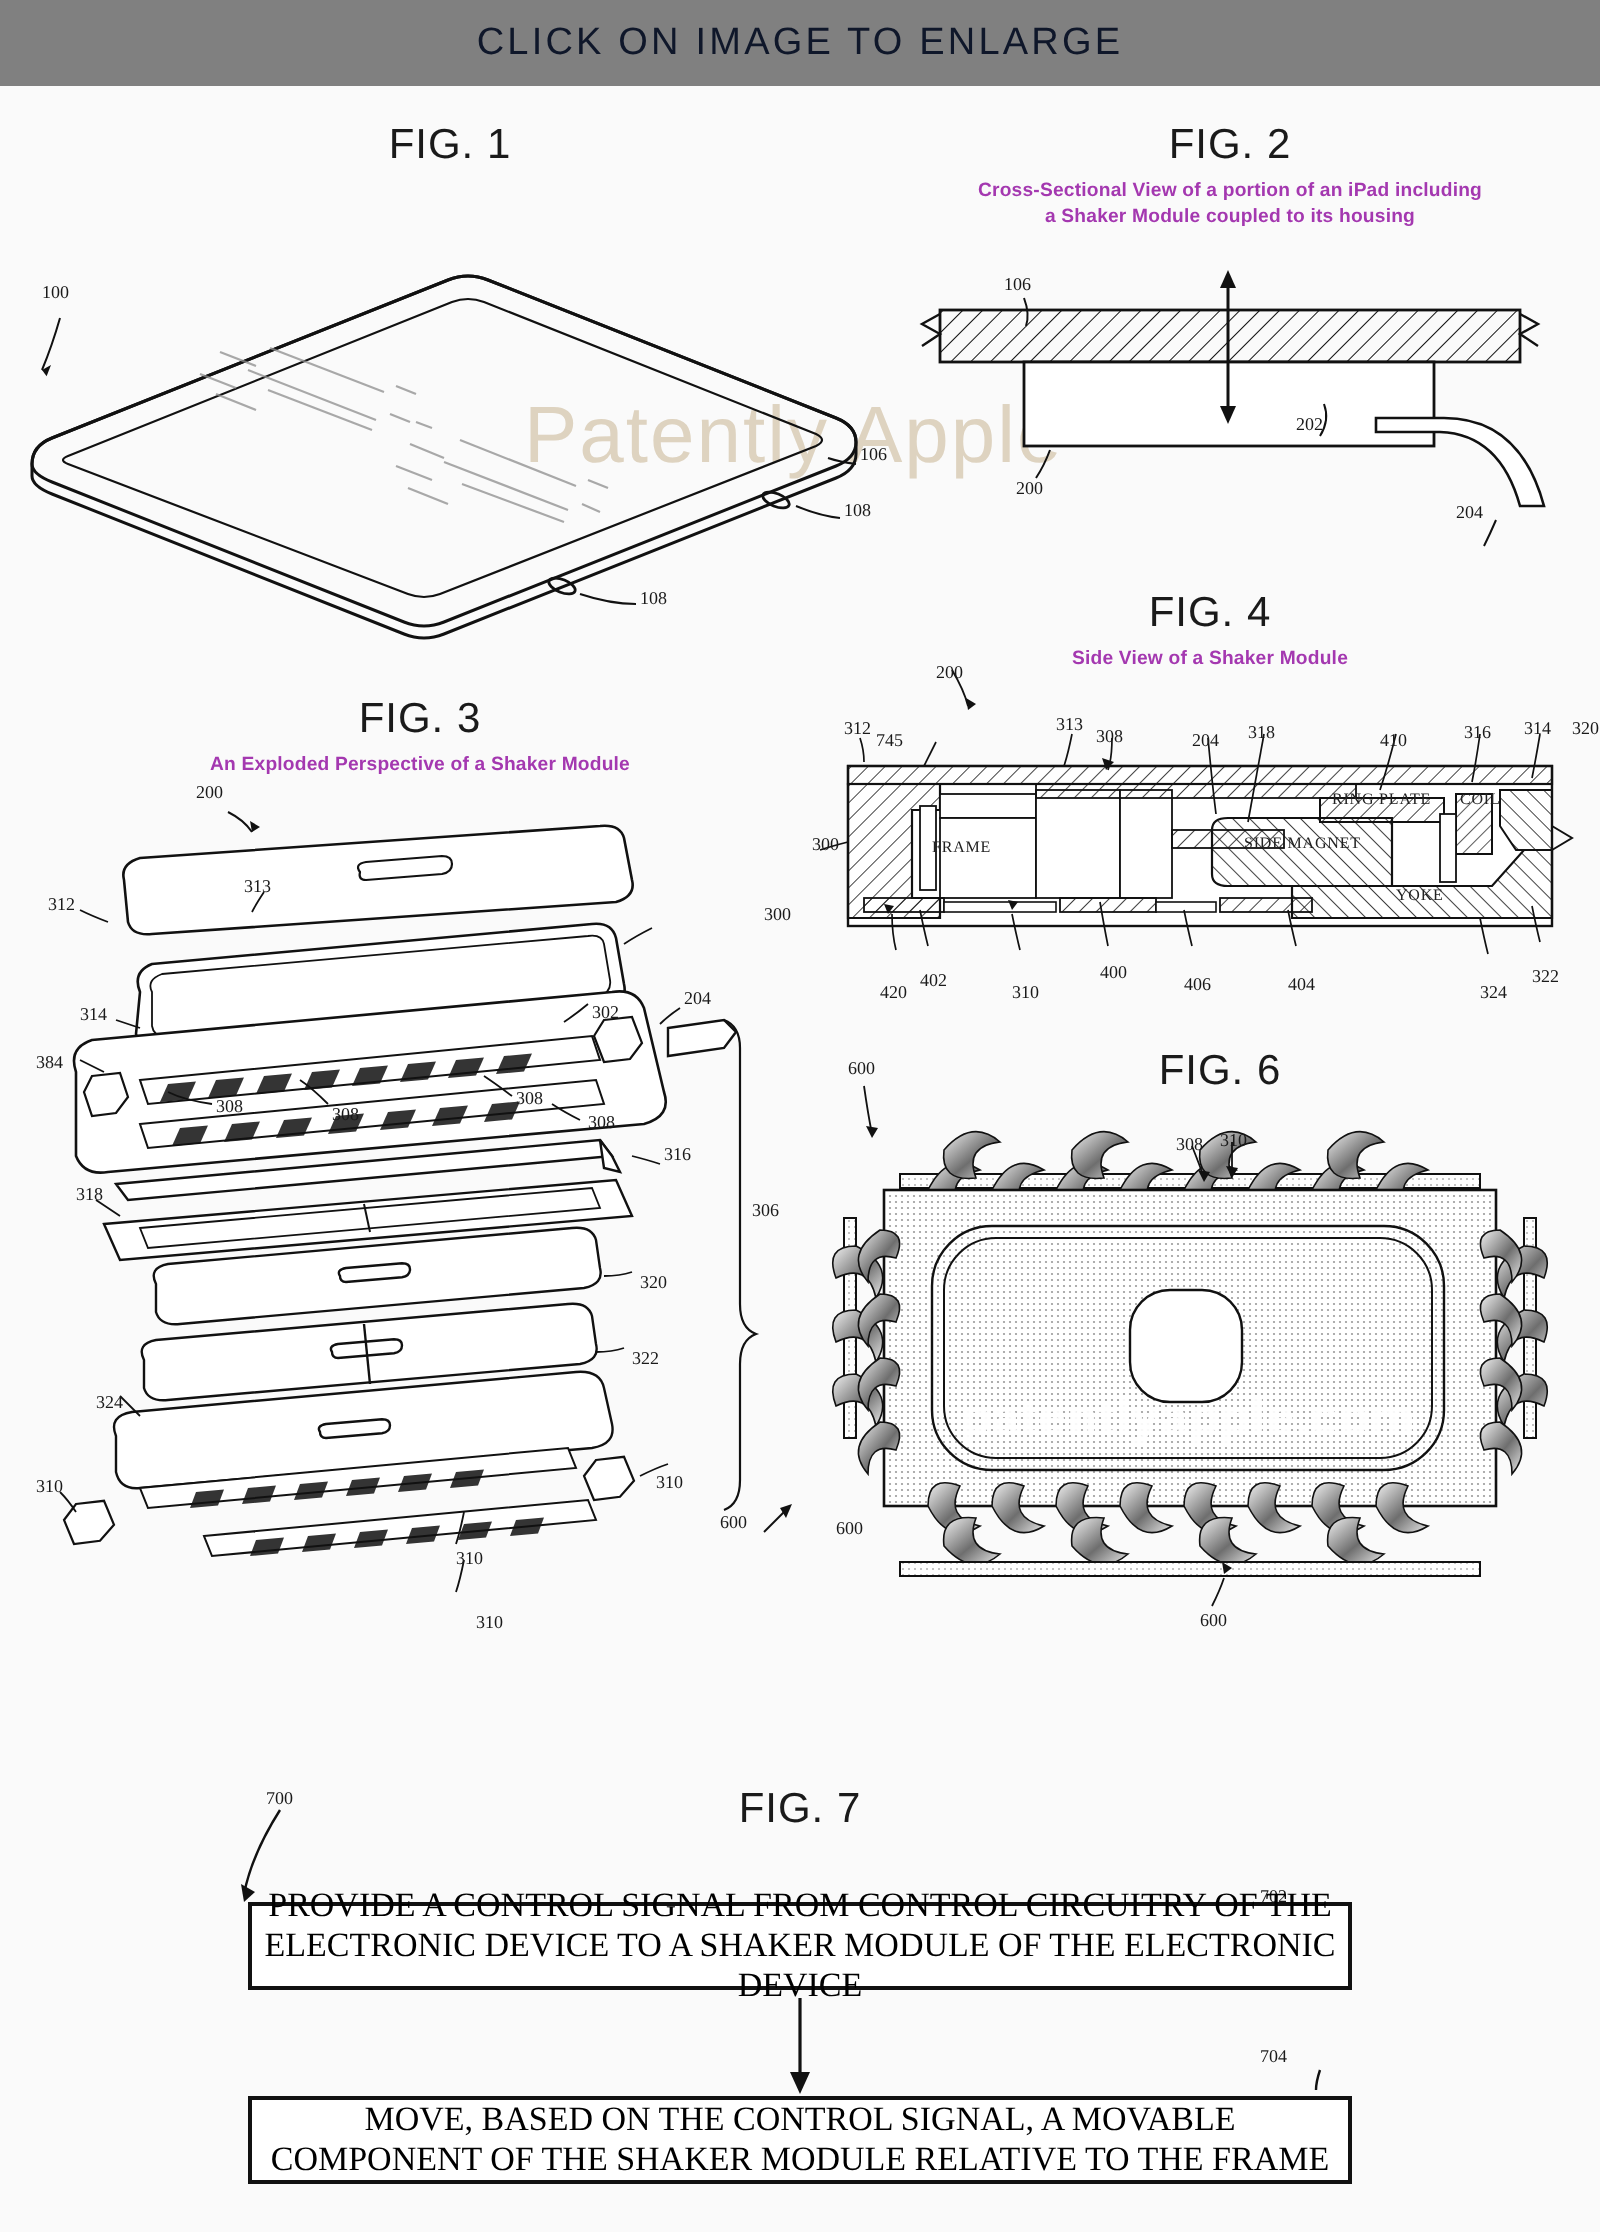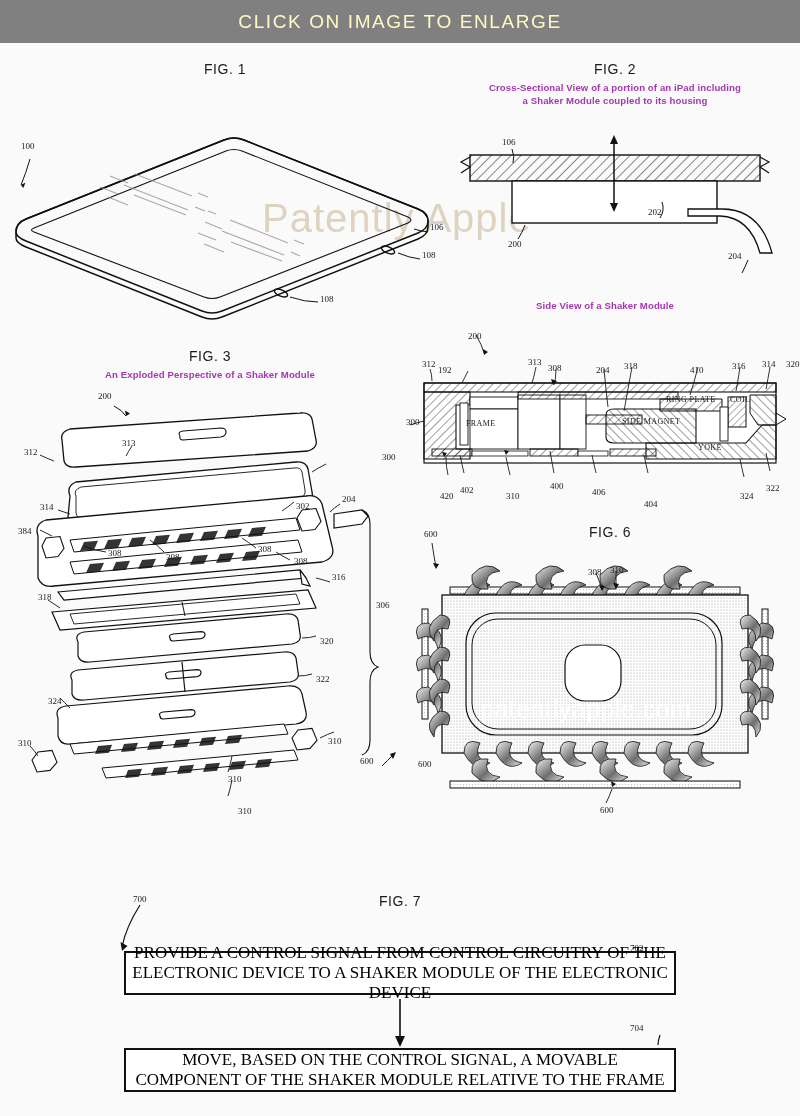--- a/index.html
+++ b/index.html
@@ -10,28 +10,28 @@
     font-family: "Liberation Serif", serif;
     position: relative;
     overflow: hidden;
   }
   .header-bar {
     position: absolute; left: 0; top: 0; width: 800px; height: 43px;
     background: #808080;
     display: flex; align-items: center; justify-content: center;
   }
   .header-bar .htext {
-    color: #fef9c3; font-family: "Liberation Sans", sans-serif;
+    color: #0f172a; font-family: "Liberation Sans", sans-serif;
     font-size: 19px; letter-spacing: 1.6px; font-weight: 300;
   }
   .sheet { position: absolute; left: 0; top: 43px; width: 800px; height: 1073px; background: #fafafa; }
   .fig { position: absolute; }
   .fig-title {
     font-family: "Liberation Sans", sans-serif;
-    font-size: 14px; color: #1a1a1a; text-align: center;
+    font-size: 21px; color: #1a1a1a; text-align: center;
     letter-spacing: 0.5px; font-weight: 400; white-space: nowrap;
   }
   .fig-sub {
     font-family: "Liberation Sans", sans-serif;
     font-size: 9.6px; color: #A438B0; text-align: center;
     font-weight: bold; line-height: 1.35; letter-spacing: 0.1px;
   }
   .refnum {
     position: absolute; font-family: "Liberation Serif", serif;
     font-size: 9px; color: #1a1a1a; white-space: nowrap;
@@ -303,20 +303,21 @@
     <div class="refnum" style="left:38px; top:348px;">324</div>
     <div class="refnum" style="left:366px; top:252px;">306</div>
     <div class="refnum" style="left:8px; top:390px;">310</div>
     <div class="refnum" style="left:318px; top:388px;">310</div>
     <div class="refnum" style="left:218px; top:426px;">310</div>
     <div class="refnum" style="left:228px; top:458px;">310</div>
     <div class="refnum" style="left:350px; top:408px;">600</div>
   </div>
 
   <div class="fig" style="left:410px; top:252px; width:390px; height:230px;">
+    <div class="fig-title" style="width:390px;">FIG. 4</div>
     <div class="fig-sub" style="width:390px; margin-top:5px;">Side View of a Shaker Module</div>
 
     <svg width="390" height="140" style="position:absolute; left:0; top:78px;">
       <defs>
         <pattern id="h4a" width="6" height="6" patternTransform="rotate(45)" patternUnits="userSpaceOnUse">
           <line x1="0" y1="0" x2="0" y2="6" stroke="#111" stroke-width=".8"></line>
         </pattern>
         <pattern id="h4b" width="6" height="6" patternTransform="rotate(-45)" patternUnits="userSpaceOnUse">
           <line x1="0" y1="0" x2="0" y2="6" stroke="#111" stroke-width=".8"></line>
         </pattern>
@@ -391,36 +392,36 @@
     </svg>
 
     <div class="partlbl" style="left:56px; top:124px;">FRAME</div>
     <div class="partlbl" style="left:212px; top:122px;">SIDE MAGNET</div>
     <div class="partlbl" style="left:256px; top:100px;">RING PLATE</div>
     <div class="partlbl" style="left:320px; top:100px;">COIL</div>
     <div class="partlbl" style="left:288px; top:148px;">YOKE</div>
 
     <div class="refnum" style="left:58px; top:36px;">200</div>
     <div class="refnum" style="left:12px; top:64px;">312</div>
-    <div class="refnum" style="left:28px; top:70px;">192</div>
+    <div class="refnum" style="left:28px; top:70px;">745</div>
     <div class="refnum" style="left:118px; top:62px;">313</div>
     <div class="refnum" style="left:138px; top:68px;">308</div>
     <div class="refnum" style="left:186px; top:70px;">204</div>
     <div class="refnum" style="left:214px; top:66px;">318</div>
     <div class="refnum" style="left:280px; top:70px;">410</div>
     <div class="refnum" style="left:322px; top:66px;">316</div>
     <div class="refnum" style="left:352px; top:64px;">314</div>
     <div class="refnum" style="left:376px; top:64px;">320</div>
     <div class="refnum" style="left:-4px; top:122px;">300</div>
     <div class="refnum" style="left:30px; top:196px;">420</div>
     <div class="refnum" style="left:50px; top:190px;">402</div>
     <div class="refnum" style="left:96px; top:196px;">310</div>
     <div class="refnum" style="left:140px; top:186px;">400</div>
     <div class="refnum" style="left:182px; top:192px;">406</div>
-    <div class="refnum" style="left:234px; top:204px;">404</div>
+    <div class="refnum" style="left:234px; top:192px;">404</div>
     <div class="refnum" style="left:330px; top:196px;">324</div>
     <div class="refnum" style="left:356px; top:188px;">322</div>
   </div>
 
   <div class="fig" style="left:420px; top:448px; width:380px; height:340px;">
     <div class="fig-title" style="width:380px;margin-top:33px;">FIG. 6</div>
 
     <svg width="380" height="270" style="position:absolute; left:0; top:58px;">
       <defs>
         <pattern id="stipple" width="3" height="3" patternUnits="userSpaceOnUse">
@@ -509,21 +510,21 @@
         <path d="M176,24 q4,10 6,16"></path>
         <path d="M196,22 q0,10 0,16"></path>
         <path d="M186,254 q4,-8 6,-14"></path>
       </g>
       <path d="M16,20 l-3,-6 l6,1 z" fill="#111"></path>
       <path d="M182,42 l-3,-6 l6,1 z" fill="#111"></path>
       <path d="M196,40 l-3,-6 l6,1 z" fill="#111"></path>
       <path d="M192,238 l-1,-6 l5,3 z" fill="#111"></path>
     </svg>
 
-    <div class="wm wm2" style="left:60px; top:204px; font-size:25px; font-weight:400; letter-spacing:.5px;">patentlyapple.com</div>
+    <div class="wm wm2" style="left:60px; top:204px; font-size:25px; font-weight:700; letter-spacing:.5px;">patentlyapple.com</div>
 
     <div class="refnum" style="left:4px; top:38px;">600</div>
     <div class="refnum" style="left:168px; top:76px;">308</div>
     <div class="refnum" style="left:190px; top:74px;">310</div>
     <div class="refnum" style="left:-2px; top:268px;">600</div>
     <div class="refnum" style="left:180px; top:314px;">600</div>
   </div>
 
   <div class="fig" style="left:0px; top:800px; width:800px; height:260px;">
     <div class="fig-title" style="width:800px; position:absolute; left:0; top:50px;">FIG. 7</div>

